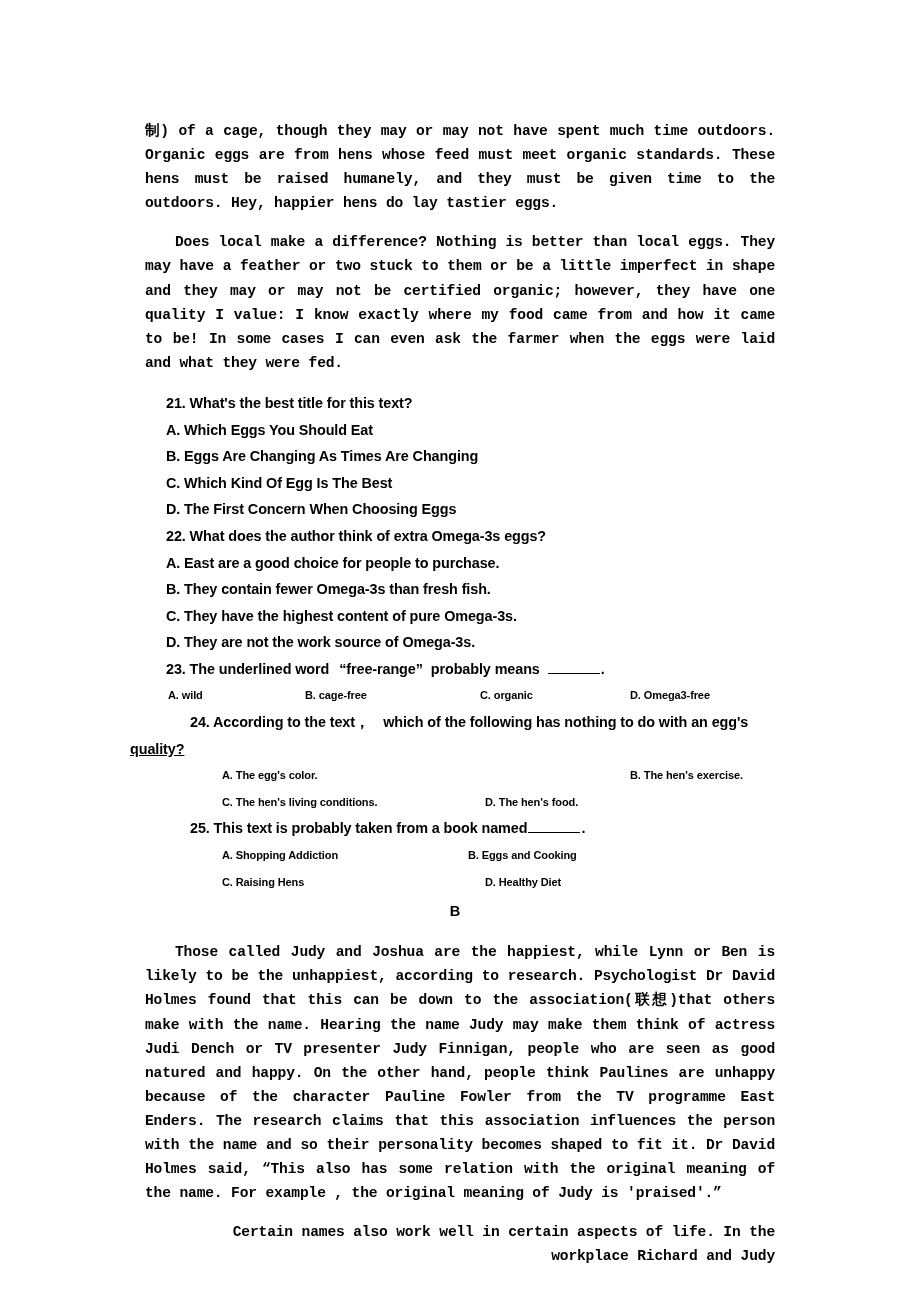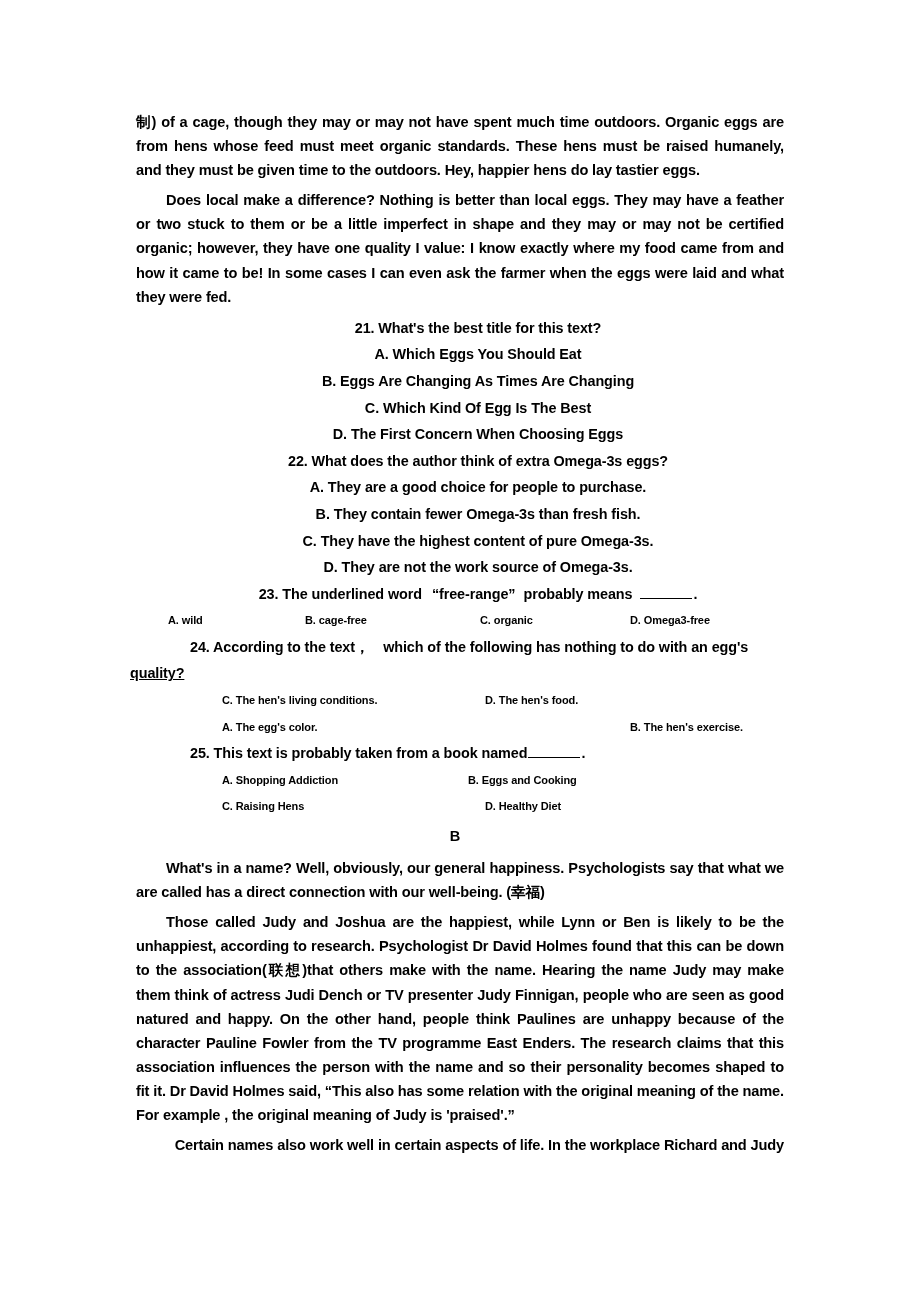--- a/index.html
+++ b/index.html
@@ -21,42 +21,43 @@
     top: 104px;
     width: 660px;
   }
   .para {
     font-size: 14.6px;
     font-weight: bold;
     line-height: 24.1px;
     text-align: justify;
     text-justify: inter-word;
     letter-spacing: -0.15px;
-    margin: 6px;
+    margin: 15px;
     word-spacing: 0px;
+    font-family: Liberation Mono, monospace;
   }
   .para.indent {
     text-indent: 30px;
   }
   .para.last-natural {
     text-align: right;
   }
   .qblock {
     margin: 0;
     padding: 0;
   }
   .qline {
     font-size: 14.4px;
     font-weight: bold;
     line-height: 26.6px;
     letter-spacing: -0.1px;
     white-space: nowrap;
     margin: 0;
   }
-  .lvl1 { padding-left: 36px; text-align: center; }
+  .lvl1 { padding-left: 36px; }
   .lvl2 { padding-left: 60px; }
   .qline.hang { padding-left: 0px; text-decoration: underline; }
   .optrow {
     position: relative;
     font-size: 11px;
     font-weight: bold;
     line-height: 26.6px;
     letter-spacing: -0.1px;
     height: 26.6px;
     white-space: nowrap;
@@ -95,21 +96,21 @@
   <div class="qblock">
     <div class="qline lvl1">21. What's the best title for this text?</div>
     <div class="qline lvl1">A. Which Eggs You Should Eat</div>
     <div class="qline lvl1">B. Eggs Are Changing As Times Are Changing</div>
     <div class="qline lvl1">C. Which Kind Of Egg Is The Best</div>
     <div class="qline lvl1">D. The First Concern When Choosing Eggs</div>
   </div>
 
   <div class="qblock">
     <div class="qline lvl1">22. What does the author think of extra Omega-3s eggs?</div>
-    <div class="qline lvl1">A. They are a good choice for people to purchase.</div>
+    <div class="qline lvl1">A. East are a good choice for people to purchase.</div>
     <div class="qline lvl1">B. They contain fewer Omega-3s than fresh fish.</div>
     <div class="qline lvl1">C. They have the highest content of pure Omega-3s.</div>
     <div class="qline lvl1">D. They are not the work source of Omega-3s.</div>
   </div>
 
   <div class="qblock">
     <div class="qline lvl1">
       <span>23. The underlined word</span><span style="display:inline-block;width:10px"></span><span>“free-range”</span><span style="display:inline-block;width:8px"></span><span>probably means</span><span style="display:inline-block;width:7px"></span><span class="blank"></span><span>.</span>
     </div>
     <div class="optrow">
@@ -119,26 +120,26 @@
       <span class="opt" style="left:500px">D. Omega3-free</span>
     </div>
   </div>
 
   <div class="qblock">
     <div class="qline lvl2">
       <span>24. According to the text，</span><span style="display:inline-block;width:14px"></span><span>which of the following has nothing to do with an egg's</span>
     </div>
     <div class="qline hang">quality?</div>
     <div class="optrow" style="padding-left:0">
+      <span class="opt" style="left:92px">A. The egg's color.</span>
+      <span class="opt" style="left:500px">B. The hen's exercise.</span>
+    </div>
+    <div class="optrow" style="padding-left:0">
       <span class="opt" style="left:92px">C. The hen's living conditions.</span>
       <span class="opt" style="left:355px">D. The hen's food.</span>
-    </div>
-    <div class="optrow" style="padding-left:0">
-      <span class="opt" style="left:92px">A. The egg's color.</span>
-      <span class="opt" style="left:500px">B. The hen's exercise.</span>
     </div>
   </div>
 
   <div class="qblock">
     <div class="qline lvl2">
       <span>25. This text is probably taken from a book named</span><span class="blank"></span><span>.</span>
     </div>
     <div class="optrow" style="padding-left:0">
       <span class="opt" style="left:92px">A. Shopping Addiction</span>
       <span class="opt" style="left:338px">B. Eggs and Cooking</span>
@@ -146,19 +147,18 @@
     <div class="optrow" style="padding-left:0">
       <span class="opt" style="left:92px">C. Raising Hens</span>
       <span class="opt" style="left:355px">D. Healthy Diet</span>
     </div>
   </div>
 
   <div class="gap-sm"></div>
 
   <div class="section-head">B</div>
 
-  <p class="para indent">What's in a name? Well, obviously, our general happiness. Psychologists say that what we are called has a direct connection with our well-being. (幸福)</p>
 
   <p class="para indent">Those called Judy and Joshua are the happiest, while Lynn or Ben is likely to be the unhappiest, according to research. Psychologist Dr David Holmes found that this can be down to the association(联想)that others make with the name. Hearing the name Judy may make them think of actress Judi Dench or TV presenter Judy Finnigan, people who are seen as good natured and happy. On the other hand, people think Paulines are unhappy because of the character Pauline Fowler from the TV programme East Enders. The research claims that this association influences the person with the name and so their personality becomes shaped to fit it. Dr David Holmes said, “This also has some relation with the original meaning of the name. For example , the original meaning of Judy is 'praised'.”</p>
 
   <p class="para indent last-natural">Certain names also work well in certain aspects of life. In the workplace Richard and Judy</p>
 
 </div>
 
 </body></html>

